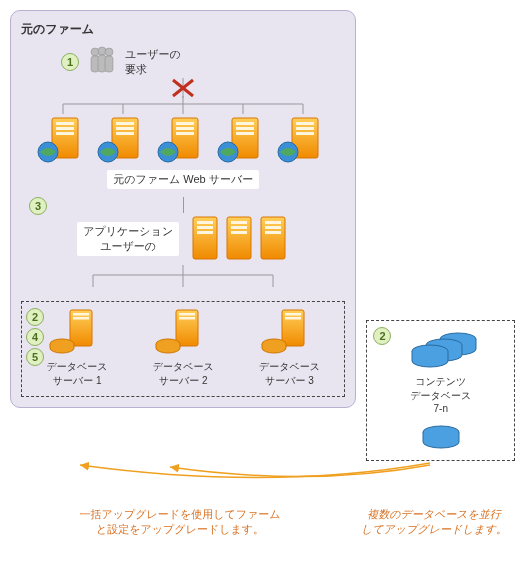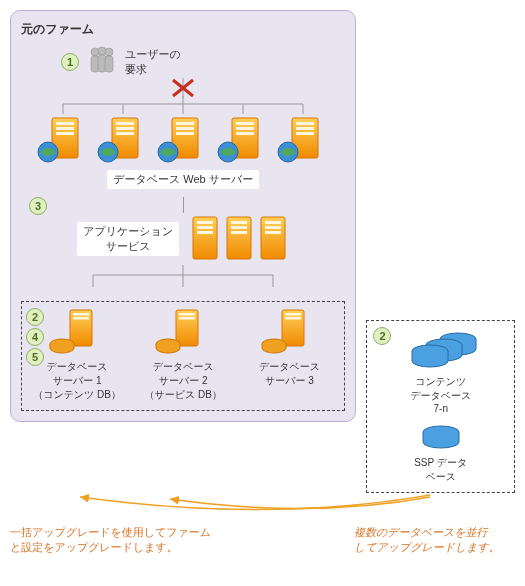--- a/index.html
+++ b/index.html
@@ -118,23 +118,24 @@
     font-size: 10px;
   }
   .right-box .step-circle {
     position: absolute;
     left: 6px;
     top: 6px;
   }
   .captions {
     display: flex;
     gap: 4px;
+    margin-top: 14px;
     font-size: 11px;
     color: #d97020;
-    text-align: left;
+    text-align: center;
   }
   .cap-left { width: 340px; }
   .cap-right { width: 160px; font-style: italic; }
 </style>
 </head>
 <body>
 
 <div class="container">
 
   <div class="left-farm">
@@ -218,30 +219,30 @@
           </svg></span>
       <span><svg width="58" height="50" viewBox="0 0 58 50">
             <rect x="18" y="4" width="26" height="40" rx="2" fill="url(#og)" stroke="#d97500"></rect>
             <rect x="22" y="8" width="18" height="3" fill="#fff6dd"></rect>
             <rect x="22" y="13" width="18" height="3" fill="#fff6dd"></rect>
             <rect x="22" y="18" width="18" height="3" fill="#fff6dd"></rect>
             <circle cx="14" cy="38" r="10" fill="#3a8fd6" stroke="#256aa3"></circle>
             <path d="M6 38 Q14 30 22 38 Q14 46 6 38" fill="#4fa860"></path>
           </svg></span>
     </div>
-    <div class="label-wrap"><span class="fe-label">データベース Web サーバー</span></div>
+    <div class="label-wrap"><span class="fe-label">元のファーム Web サーバー</span></div>
 
     <div style="display:flex;align-items:flex-start;gap:6px;justify-content:center;">
       <span class="step-circle" style="position:absolute;left:18px;">3</span>
     </div>
     <div class="vline" style="height:16px;"></div>
 
     <div class="app-section">
       <span class="app-label-side" style="white-space:pre-line;">アプリケーション
-サービス</span>
+ユーザーの</span>
       <div class="app-row">
         <span><svg width="32" height="50" viewBox="0 0 32 50">
               <rect x="4" y="4" width="24" height="42" rx="2" fill="url(#og)" stroke="#d97500"></rect>
               <rect x="8" y="8" width="16" height="3" fill="#fff6dd"></rect>
               <rect x="8" y="13" width="16" height="3" fill="#fff6dd"></rect>
               <rect x="8" y="18" width="16" height="3" fill="#fff6dd"></rect>
             </svg></span>
         <span><svg width="32" height="50" viewBox="0 0 32 50">
               <rect x="4" y="4" width="24" height="42" rx="2" fill="url(#og)" stroke="#d97500"></rect>
               <rect x="8" y="8" width="16" height="3" fill="#fff6dd"></rect>
@@ -274,33 +275,31 @@
       <div class="db-col">
         <svg width="58" height="46" viewBox="0 0 58 46">
             <rect x="22" y="2" width="22" height="36" rx="2" fill="url(#og)" stroke="#d97500"></rect>
             <rect x="25" y="5" width="16" height="2.5" fill="#fff6dd"></rect>
             <rect x="25" y="9" width="16" height="2.5" fill="#fff6dd"></rect>
             <ellipse cx="14" cy="36" rx="12" ry="5" fill="#f0a020" stroke="#d07500"></ellipse>
             <path d="M2 36 v4 a12 5 0 0 0 24 0 v-4" fill="#f0a020" stroke="#d07500"></path>
           </svg>
         <div class="srv-name" style="white-space:pre-line;">データベース
 サーバー 1</div>
-        <div class="srv-sub">（コンテンツ DB）</div>
       </div>
       <div class="db-col">
         <svg width="58" height="46" viewBox="0 0 58 46">
             <rect x="22" y="2" width="22" height="36" rx="2" fill="url(#og)" stroke="#d97500"></rect>
             <rect x="25" y="5" width="16" height="2.5" fill="#fff6dd"></rect>
             <rect x="25" y="9" width="16" height="2.5" fill="#fff6dd"></rect>
             <ellipse cx="14" cy="36" rx="12" ry="5" fill="#f0a020" stroke="#d07500"></ellipse>
             <path d="M2 36 v4 a12 5 0 0 0 24 0 v-4" fill="#f0a020" stroke="#d07500"></path>
           </svg>
         <div class="srv-name" style="white-space:pre-line;">データベース
 サーバー 2</div>
-        <div class="srv-sub">（サービス DB）</div>
       </div>
       <div class="db-col">
         <svg width="58" height="46" viewBox="0 0 58 46">
             <rect x="22" y="2" width="22" height="36" rx="2" fill="url(#og)" stroke="#d97500"></rect>
             <rect x="25" y="5" width="16" height="2.5" fill="#fff6dd"></rect>
             <rect x="25" y="9" width="16" height="2.5" fill="#fff6dd"></rect>
             <ellipse cx="14" cy="36" rx="12" ry="5" fill="#f0a020" stroke="#d07500"></ellipse>
             <path d="M2 36 v4 a12 5 0 0 0 24 0 v-4" fill="#f0a020" stroke="#d07500"></path>
           </svg>
         <div class="srv-name" style="white-space:pre-line;">データベース
@@ -325,22 +324,20 @@
     </div>
     <div style="white-space:pre-line;margin:4px 0 10px;">コンテンツ
 データベース
 7-n</div>
     <div>
       <svg width="44" height="26" viewBox="0 0 44 26">
           <ellipse cx="22" cy="8" rx="18" ry="6" fill="#4aa0e0" stroke="#2a6aa0"></ellipse>
           <path d="M4 8 v10 a18 6 0 0 0 36 0 v-10" fill="#4aa0e0" stroke="#2a6aa0"></path>
         </svg>
     </div>
-    <div style="white-space:pre-line;margin-top:4px;">SSP データ
-ベース</div>
   </div>
 </div>
 
 <svg width="510" height="32" viewBox="0 0 510 32" style="display:block;">
   <defs>
     <marker id="ah" markerWidth="8" markerHeight="8" refX="6" refY="3" orient="auto">
         <path d="M0 0 L6 3 L0 6 Z" fill="#f0a020"></path>
       </marker>
   </defs>
   <path d="M 420 2 Q 260 30 70 4" fill="none" stroke="#f0a020" stroke-width="1.5" marker-end="url(#ah)"></path>

